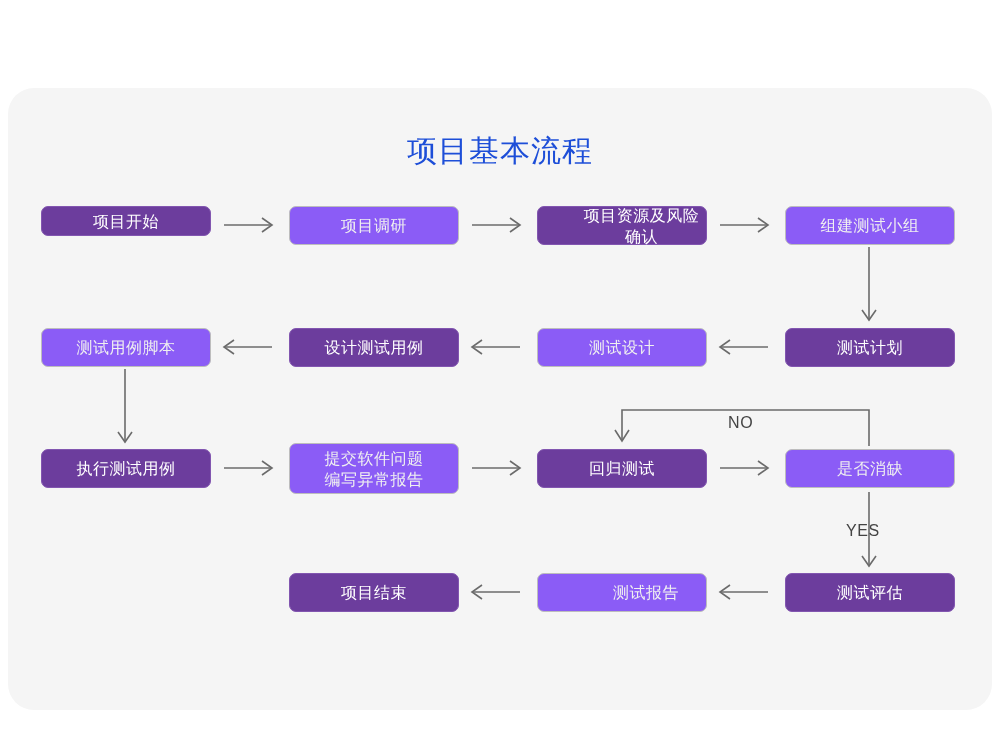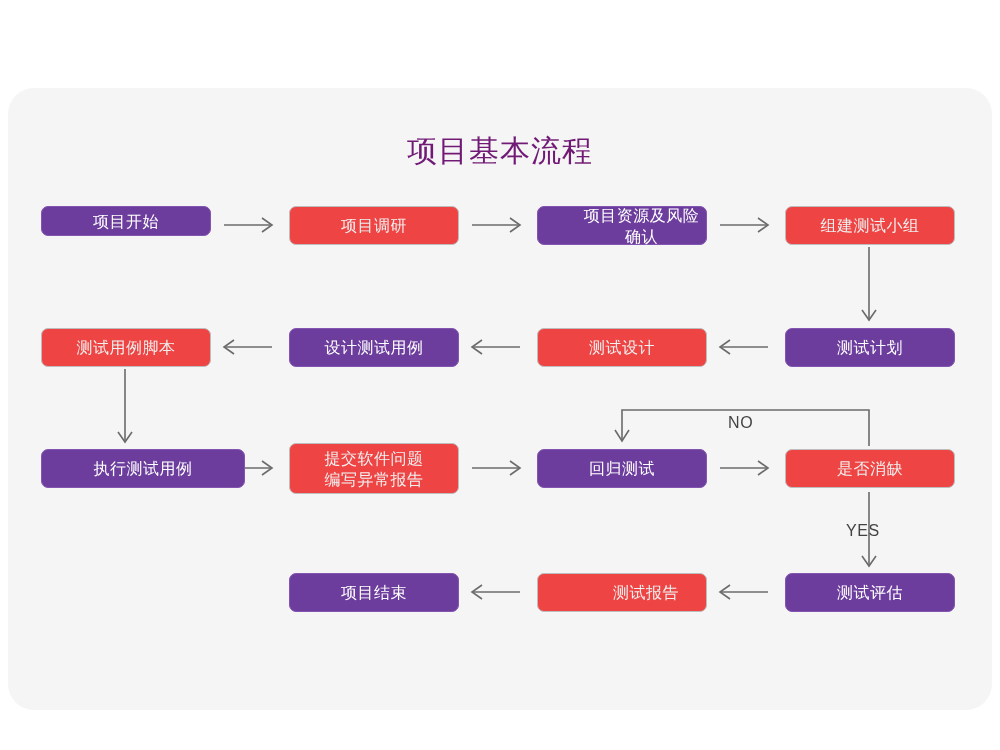--- a/index.html
+++ b/index.html
@@ -31,21 +31,21 @@
   }
 
   
   .chart-title {
     position: absolute;
     left: 0;
     top: 130px;
     width: 1000px;
     text-align: center;
     font-size: 30px;
-    color: #701a75;
+    color: #1d4ed8;
     letter-spacing: 1px;
     font-weight: 400;
     line-height: 42px;
     white-space: nowrap;
   }
 
   
   .node {
     position: absolute;
     box-sizing: border-box;
@@ -59,21 +59,21 @@
     letter-spacing: 0.5px;
     white-space: pre-line;
     user-select: none;
   }
   .node.purple {
     background: #6c3d9d;
     border: 1px solid #8256b0;
     color: #ffffff;
   }
   .node.gray {
-    background: #ef4444;
+    background: #8b5cf6;
     border: 1px solid #bdbdbd;
     color: #f0f0f0;
   }
 
   
   .edges {
     position: absolute;
     left: 0;
     top: 0;
     width: 1000px;
@@ -184,21 +184,21 @@
   <div class="node purple" style="left:41px;  top:206px; width:170px; height:30px;">项目开始</div>
   <div class="node gray" style="left:289px; top:206px; width:170px; height:39px;">项目调研</div>
   <div class="node purple" style="left:537px; top:206px; width:170px; height:39px;padding-left:39px;">项目资源及风险确认</div>
   <div class="node gray" style="left:785px; top:206px; width:170px; height:39px;">组建测试小组</div>
 
   <div class="node purple" style="left:289px; top:328px; width:170px; height:39px;">设计测试用例</div>
   <div class="node gray" style="left:41px;  top:328px; width:170px; height:39px;">测试用例脚本</div>
   <div class="node gray" style="left:537px; top:328px; width:170px; height:39px;">测试设计</div>
   <div class="node purple" style="left:785px; top:328px; width:170px; height:39px;">测试计划</div>
 
-  <div class="node purple" style="left:41px;  top:449px; width:204px; height:39px;">执行测试用例</div>
+  <div class="node purple" style="left:41px;  top:449px; width:170px; height:39px;">执行测试用例</div>
   <div class="node gray" style="left:289px; top:443px; width:170px; height:51px;">提交软件问题
 编写异常报告</div>
   <div class="node purple" style="left:537px; top:449px; width:170px; height:39px;">回归测试</div>
   <div class="node gray" style="left:785px; top:449px; width:170px; height:39px;">是否消缺</div>
 
   <div class="node purple" style="left:289px; top:573px; width:170px; height:39px;">项目结束</div>
   <div class="node gray" style="left:537px; top:573px; width:170px; height:39px;padding-left:48px;">测试报告</div>
   <div class="node purple" style="left:785px; top:573px; width:170px; height:39px;">测试评估</div>
 
 </div>

